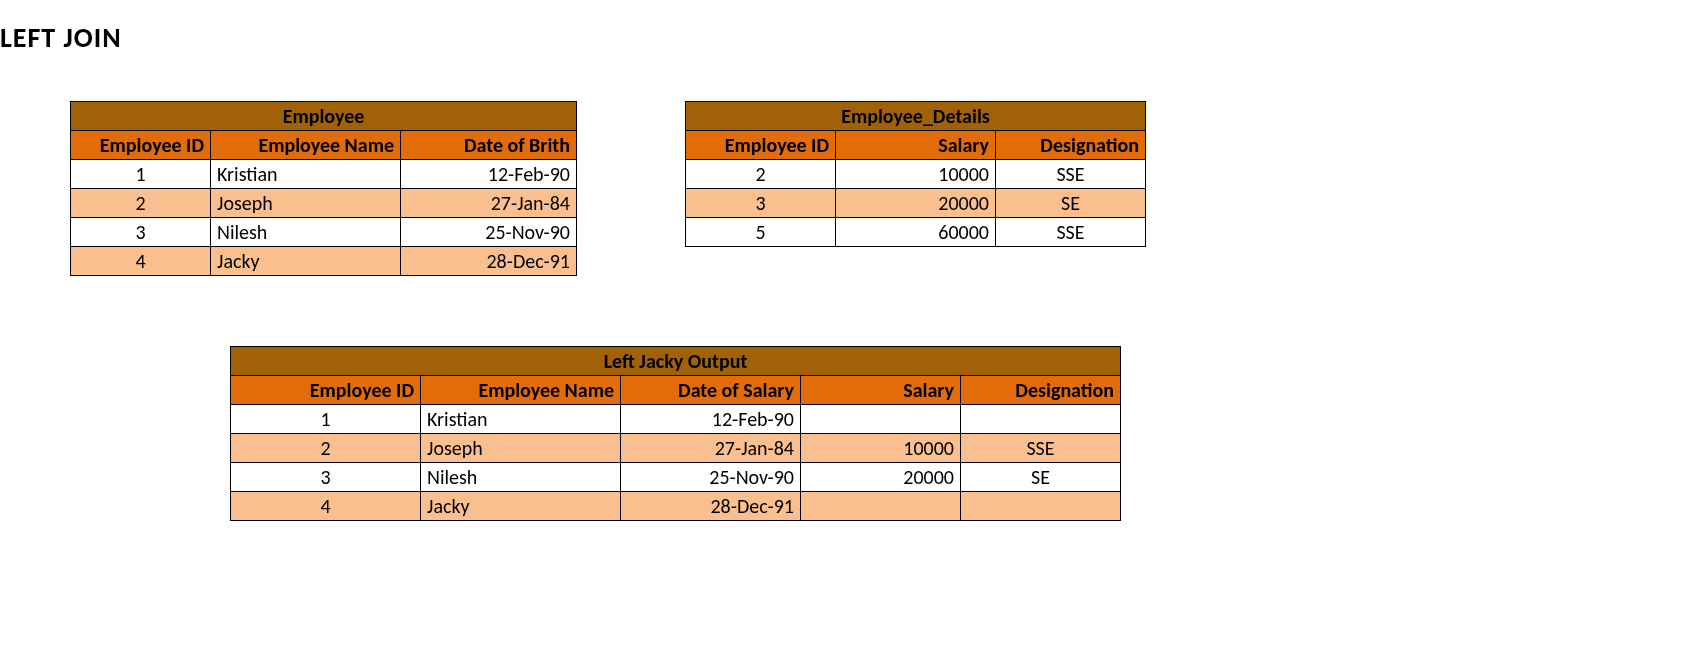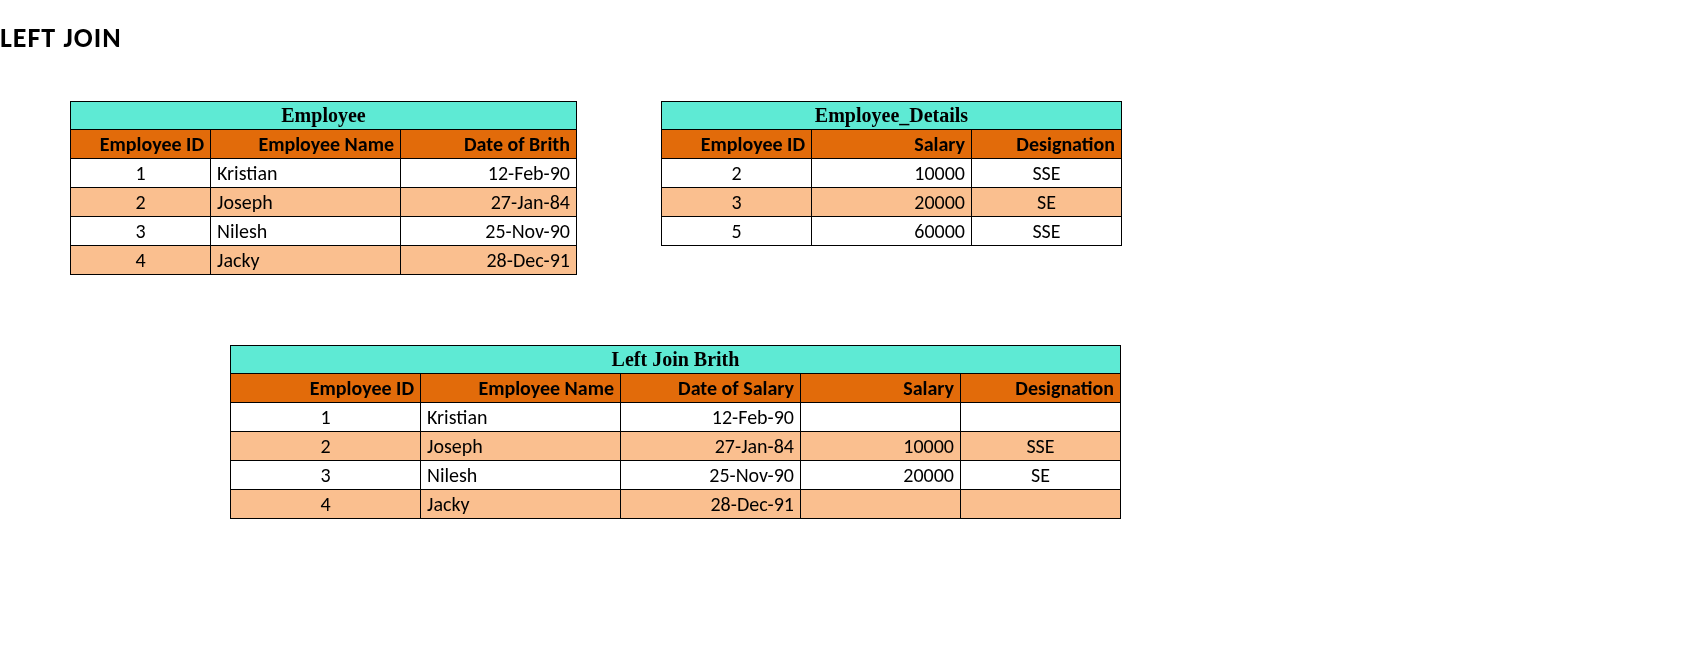--- a/index.html
+++ b/index.html
@@ -28,22 +28,21 @@
   td, th {
     border: 1px solid #000;
     padding: 2px 6px;
     font-size: 20px;
     height: 28px;
     box-sizing: border-box;
   }
   .caption-row td {
     font-weight: bold;
     text-align: center;
-    background: #5eead4;
-    font-family: Liberation Serif, serif;
+    background: #a16207;
   }
   .header-row td {
     background: #e26b0a;
     font-weight: bold;
     color: #000;
     text-align: right;
   }
   .stripe td {
     background: #fabf8f;
   }
@@ -101,21 +100,21 @@
       <td class="emp-c3 c-right">25-Nov-90</td>
     </tr>
     <tr class="stripe">
       <td class="emp-c1 c-center">4</td>
       <td class="emp-c2 c-left">Jacky</td>
       <td class="emp-c3 c-right">28-Dec-91</td>
     </tr>
   </tbody>
     </table>
 
-  <table style="margin-left:84px;">
+  <table style="margin-left:108px;">
     <tbody>
         <tr class="caption-row">
       <td colspan="3">Employee_Details</td>
     </tr>
     <tr class="header-row">
       <td class="det-c1">Employee ID</td>
       <td class="det-c2">Salary</td>
       <td class="det-c3">Designation</td>
     </tr>
     <tr>
@@ -133,21 +132,21 @@
       <td class="det-c2 c-right">60000</td>
       <td class="det-c3 c-center">SSE</td>
     </tr>
   </tbody>
     </table>
 </div>
 
 <table style="margin-left:230px; margin-top:70px;">
   <tbody>
       <tr class="caption-row">
-    <td colspan="5">Left Join Brith</td>
+    <td colspan="5">Left Jacky Output</td>
   </tr>
   <tr class="header-row">
     <td class="out-c1">Employee ID</td>
     <td class="out-c2">Employee Name</td>
     <td class="out-c3">Date of Salary</td>
     <td class="out-c4">Salary</td>
     <td class="out-c5">Designation</td>
   </tr>
   <tr>
     <td class="out-c1 c-center">1</td>

